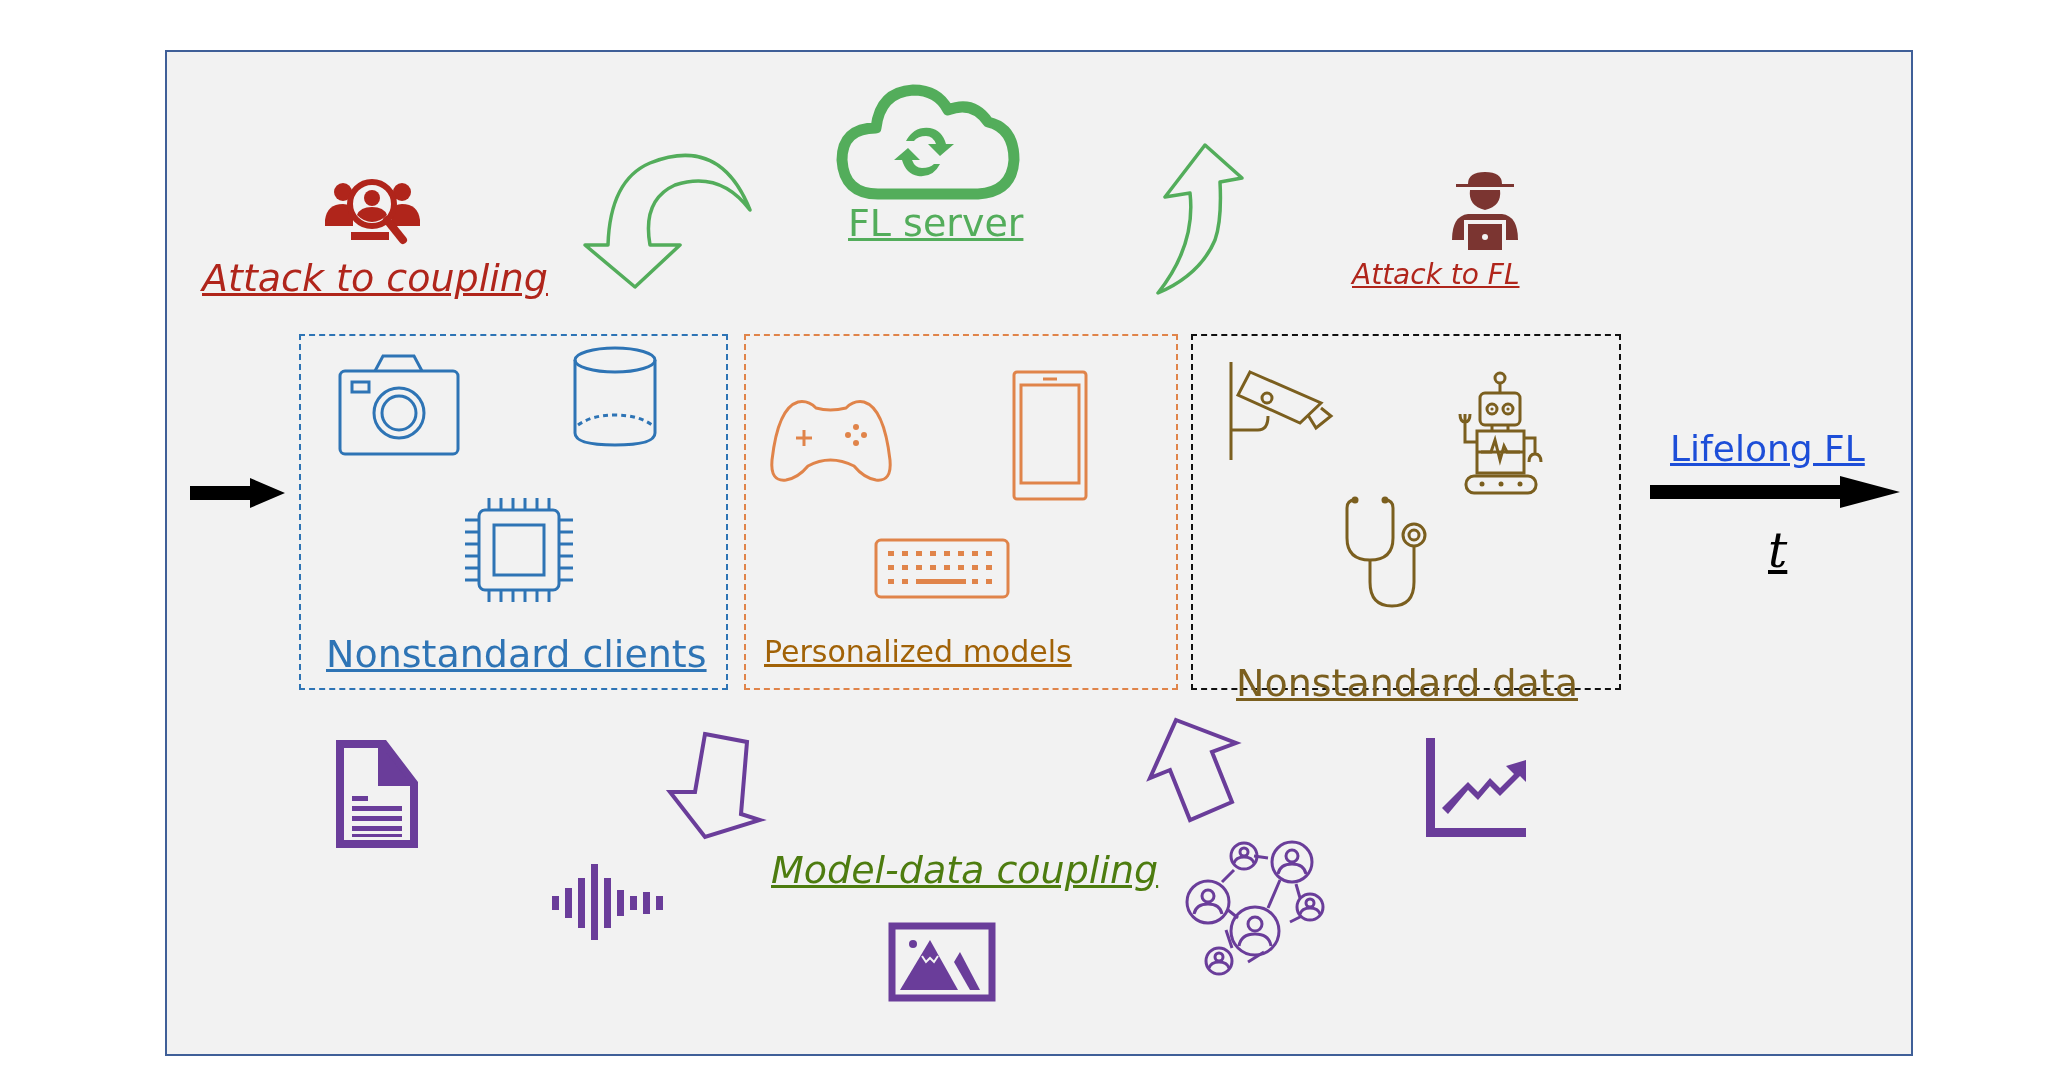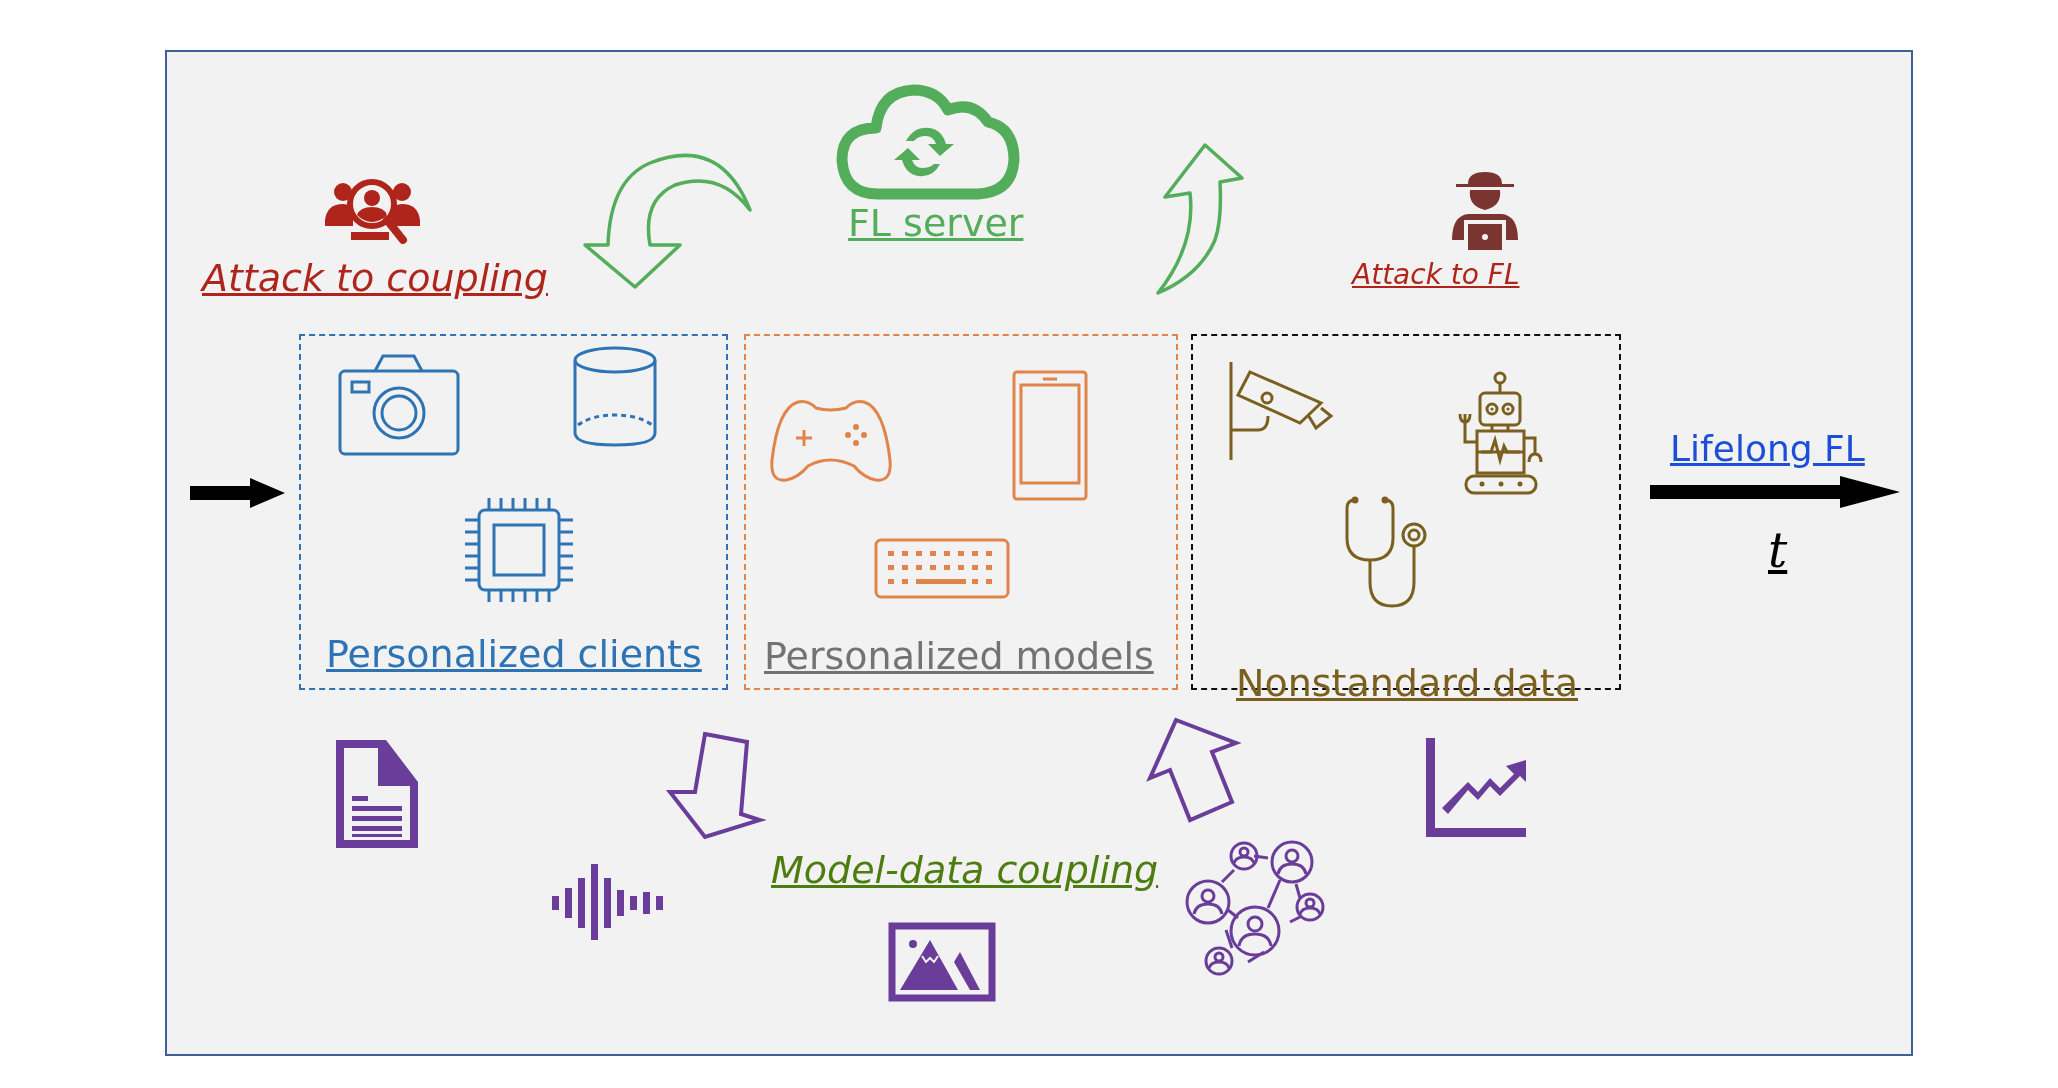--- a/index.html
+++ b/index.html
@@ -79,21 +79,21 @@
     <path d="M6 80 Q20 70 43 70 Q66 70 80 80" stroke-dasharray="5 4"></path>
   </g>
 </svg>
 <svg style="left:465px;top:496px" width="108" height="108" viewBox="0 0 108 108">
   <g fill="none" stroke="#2e74b5" stroke-width="3">
     <rect x="14" y="14" width="80" height="80" rx="6"></rect>
     <rect x="29" y="29" width="50" height="50"></rect>
     <path d="M24 2v12M36 2v12M48 2v12M60 2v12M72 2v12M84 2v12 M24 94v12M36 94v12M48 94v12M60 94v12M72 94v12M84 94v12 M0 24h14M0 36h14M0 48h14M0 60h14M0 72h14M0 84h14 M94 24h14M94 36h14M94 48h14M94 60h14M94 72h14M94 84h14"></path>
   </g>
 </svg>
-<div class="lbl" style="left:326px;top:632px;font-size:38px;color:#2e74b5">Personalized clients</div>
+<div class="lbl" style="left:326px;top:632px;font-size:38px;color:#2e74b5">Nonstandard clients</div>
 
 <div class="box" style="left:744px;top:334px;width:434px;height:356px;border-color:#e0844a"></div>
 <svg style="left:768px;top:400px" width="126" height="84" viewBox="0 0 126 84">
   <g fill="none" stroke="#e0844a" stroke-width="3">
     <path d="M30 2 Q40 0 48 8 Q62 12 78 8 Q86 0 96 2 Q116 8 122 60 Q124 82 108 80 Q96 78 86 66 Q62 54 40 66 Q30 78 18 80 Q2 82 4 60 Q10 8 30 2Z"></path>
     <path d="M36 30v16M28 38h16"></path>
   </g>
   <g fill="#e0844a">
       <circle cx="88" cy="27" r="3"></circle>
       <circle cx="80" cy="35" r="3"></circle>
@@ -127,21 +127,21 @@
       <rect x="84" y="27" width="6" height="5"></rect>
       <rect x="98" y="27" width="6" height="5"></rect>
       <rect x="112" y="27" width="6" height="5"></rect>
     <rect x="14" y="41" width="6" height="5"></rect>
       <rect x="28" y="41" width="6" height="5"></rect>
       <rect x="42" y="41" width="50" height="5"></rect>
       <rect x="98" y="41" width="6" height="5"></rect>
       <rect x="112" y="41" width="6" height="5"></rect>
   </g>
 </svg>
-<div class="lbl" style="left:764px;top:634px;font-size:38px;color:#737373">Personalized models</div>
+<div class="lbl" style="left:764px;top:634px;font-size:30px;color:#a16207">Personalized models</div>
 
 <div class="box" style="left:1191px;top:334px;width:430px;height:356px;border-color:#111"></div>
 <svg style="left:1228px;top:360px" width="110" height="102" viewBox="0 0 110 102">
   <g fill="none" stroke="#7b5f1f" stroke-width="3">
     <path d="M3 2v98"></path>
     <path d="M3 70 L30 70 Q40 70 40 56"></path>
     <path d="M22 12 L93 43 L72 63 L10 35Z"></path>
     <circle cx="39" cy="38" r="5"></circle>
     <path d="M80 55 L88 68 L103 56 L93 48"></path>
   </g>

